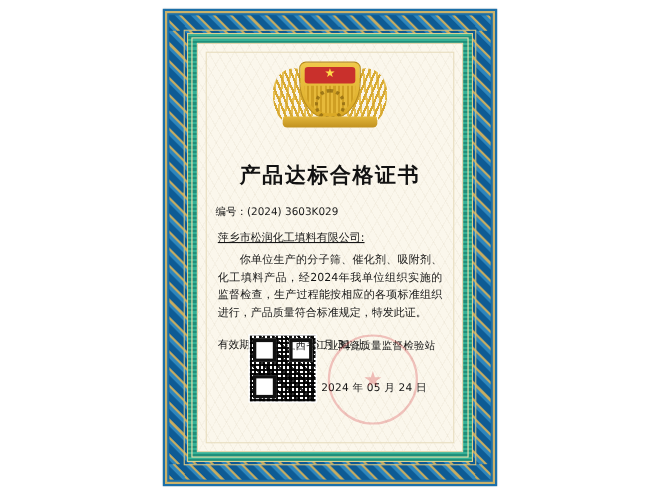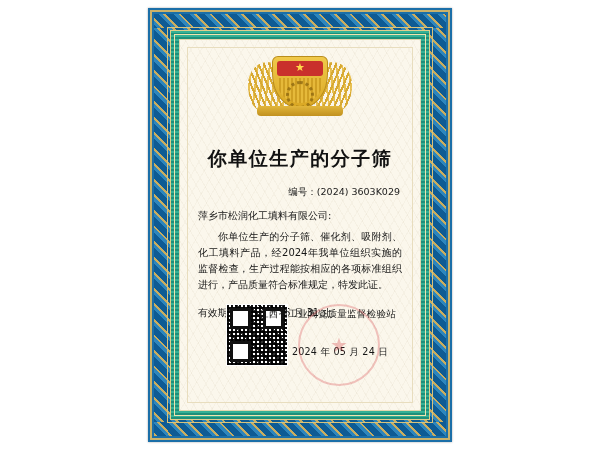--- a/index.html
+++ b/index.html
@@ -211,31 +211,32 @@
     text-align: center;
     font-size: 19px;
     letter-spacing: 1.5px;
     font-weight: 700;
     color: #121212;
     margin-top: 22px;
   }
 
   .doc-number {
     margin-top: 14px;
-    text-align: right;
+    text-align: left;
     font-size: 9.5px;
     color: #1a1a1a;
     padding-right: 4px;
   }
 
   .recipient {
     margin-top: 10px;
     font-size: 10px;
     color: #161616;
     padding-left: 2px;
+    text-decoration: underline;
   }
 
   .body-text {
     margin-top: 6px;
     font-size: 10px;
     line-height: 16px;
     color: #161616;
     text-align: justify;
     text-indent: 20px;
     padding: 0 2px;
@@ -354,21 +355,21 @@
             <div class="shield-star">★</div>
             <div class="shield-body"></div>
             <div class="shield-gear"></div>
           </div>
           <div class="emblem-ribbon"></div>
         </div>
       </div>
 
       <div class="content">
 
-        <div class="doc-title">你单位生产的分子筛</div>
+        <div class="doc-title">产品达标合格证书</div>
 
         <div class="doc-number">编号：(2024) 3603K029</div>
 
         <div class="recipient">萍乡市松润化工填料有限公司:</div>
 
         <div class="body-text">你单位生产的分子筛、催化剂、吸附剂、化工填料产品，经2024年我单位组织实施的监督检查，生产过程能按相应的各项标准组织进行，产品质量符合标准规定，特发此证。</div>
 
         <div class="validity">有效期：2025 年 05 月 31 止。</div>
 
         <div class="footer">

